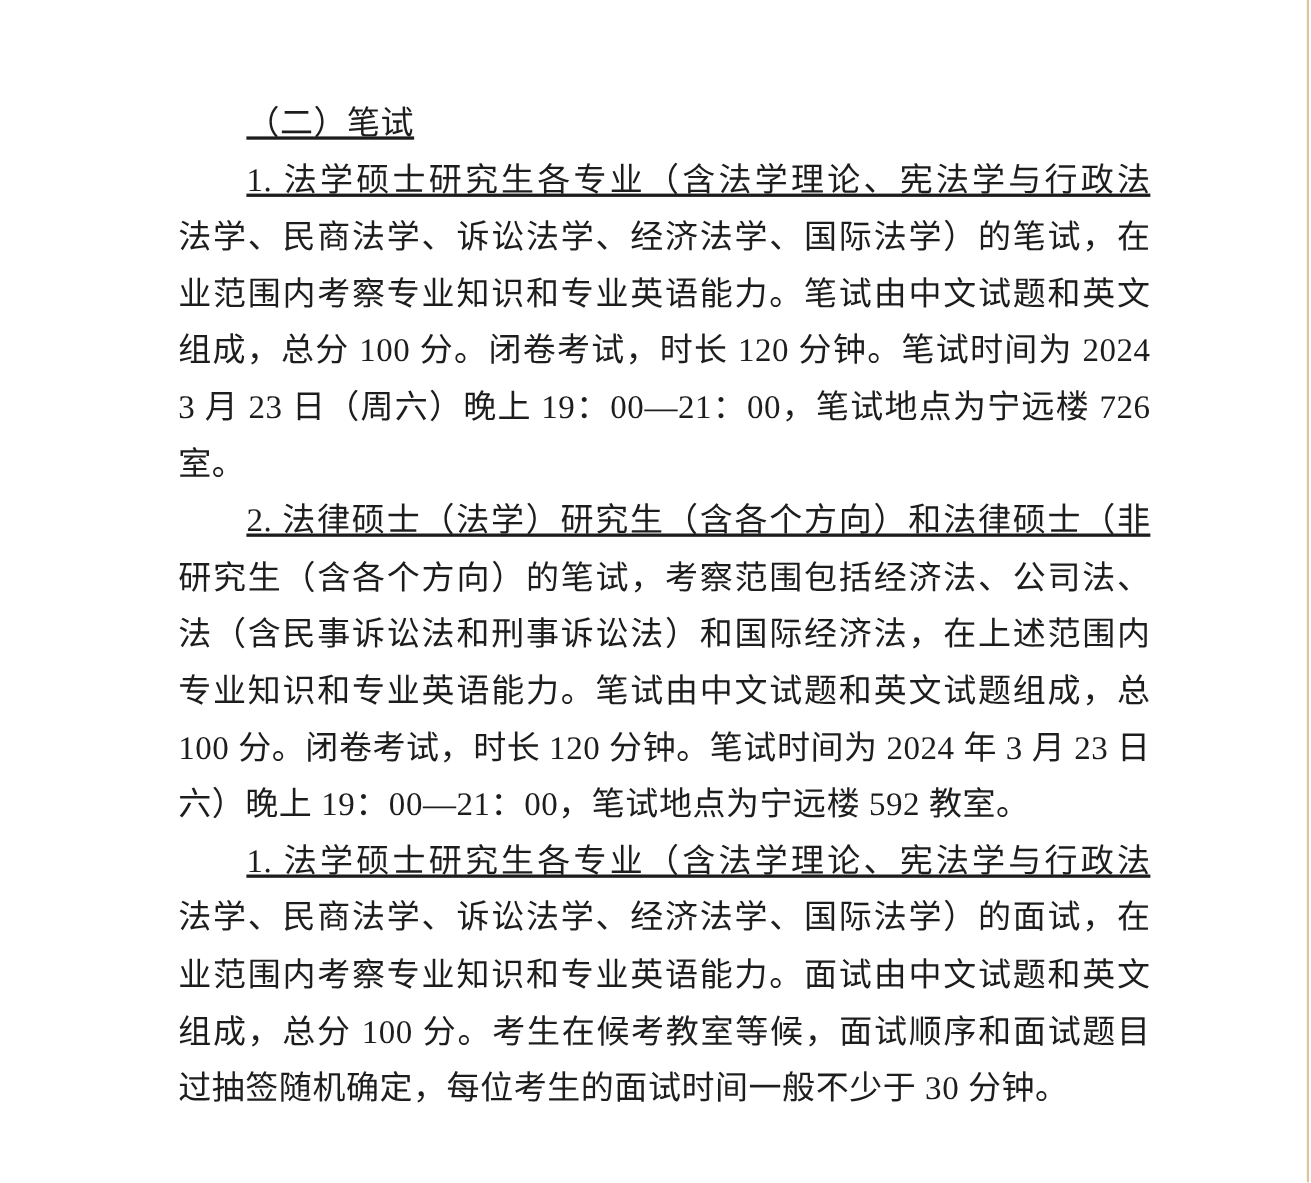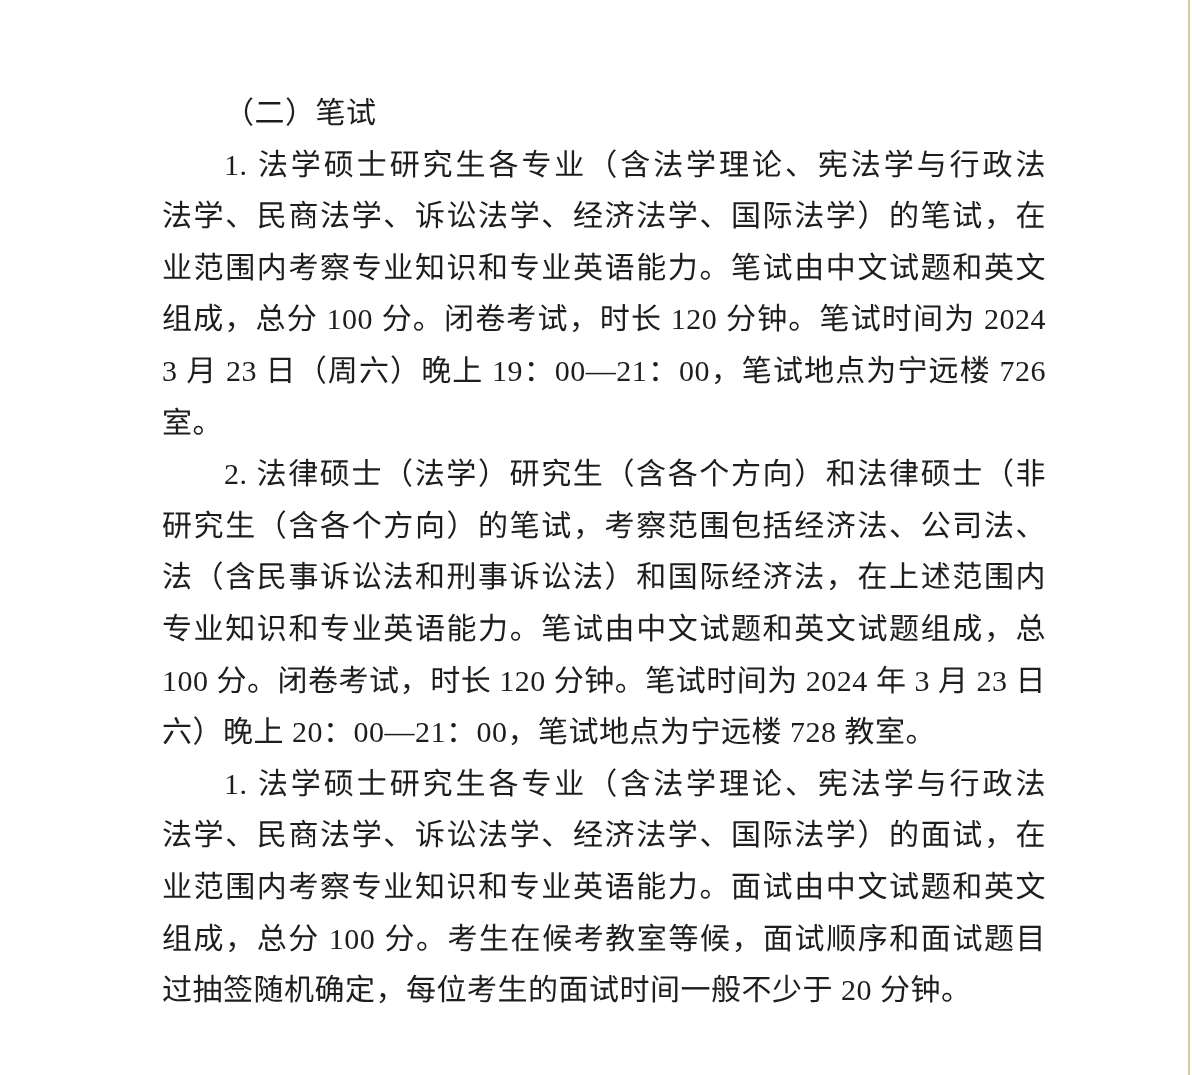--- a/index.html
+++ b/index.html
@@ -34,20 +34,21 @@
     letter-spacing: 0.5px;
   }
   .line.justify {
     white-space: normal;
     text-align: justify;
     text-align-last: justify;
     text-justify: inter-character;
   }
   .line.indent {
     padding-left: 62px;
+    text-decoration: underline;
   }
   .edge-line {
     position: absolute;
     top: 0;
     left: 1188px;
     width: 2px;
     height: 1075px;
   }
 </style>
 </head>
@@ -60,21 +61,21 @@
       <div class="line justify">法学、民商法学、诉讼法学、经济法学、国际法学）的笔试，在本专</div>
       <div class="line justify">业范围内考察专业知识和专业英语能力。笔试由中文试题和英文试题</div>
       <div class="line justify">组成，总分 100 分。闭卷考试，时长 120 分钟。笔试时间为 2024 年</div>
       <div class="line justify">3 月 23 日（周六）晚上 19：00—21：00，笔试地点为宁远楼 726 教</div>
       <div class="line">室。</div>
       <div class="line indent justify">2. 法律硕士（法学）研究生（含各个方向）和法律硕士（非法学）</div>
       <div class="line justify">研究生（含各个方向）的笔试，考察范围包括经济法、公司法、诉讼</div>
       <div class="line justify">法（含民事诉讼法和刑事诉讼法）和国际经济法，在上述范围内考察</div>
       <div class="line justify">专业知识和专业英语能力。笔试由中文试题和英文试题组成，总分</div>
       <div class="line justify">100 分。闭卷考试，时长 120 分钟。笔试时间为 2024 年 3 月 23 日（周</div>
-      <div class="line">六）晚上 20：00—21：00，笔试地点为宁远楼 728 教室。</div>
+      <div class="line">六）晚上 19：00—21：00，笔试地点为宁远楼 592 教室。</div>
       <div class="line indent justify">1. 法学硕士研究生各专业（含法学理论、宪法学与行政法学、刑</div>
       <div class="line justify">法学、民商法学、诉讼法学、经济法学、国际法学）的面试，在本专</div>
       <div class="line justify">业范围内考察专业知识和专业英语能力。面试由中文试题和英文试题</div>
       <div class="line justify">组成，总分 100 分。考生在候考教室等候，面试顺序和面试题目均通</div>
-      <div class="line">过抽签随机确定，每位考生的面试时间一般不少于 20 分钟。</div>
+      <div class="line">过抽签随机确定，每位考生的面试时间一般不少于 30 分钟。</div>
     </div>
   <div class="edge-line" style="background: rgb(216, 198, 158);"></div>
 </div>
 
 </body></html>

